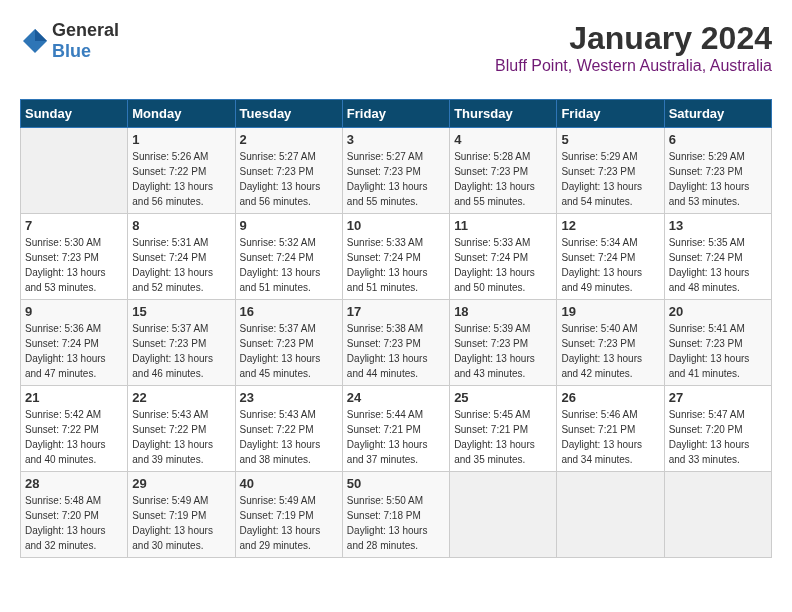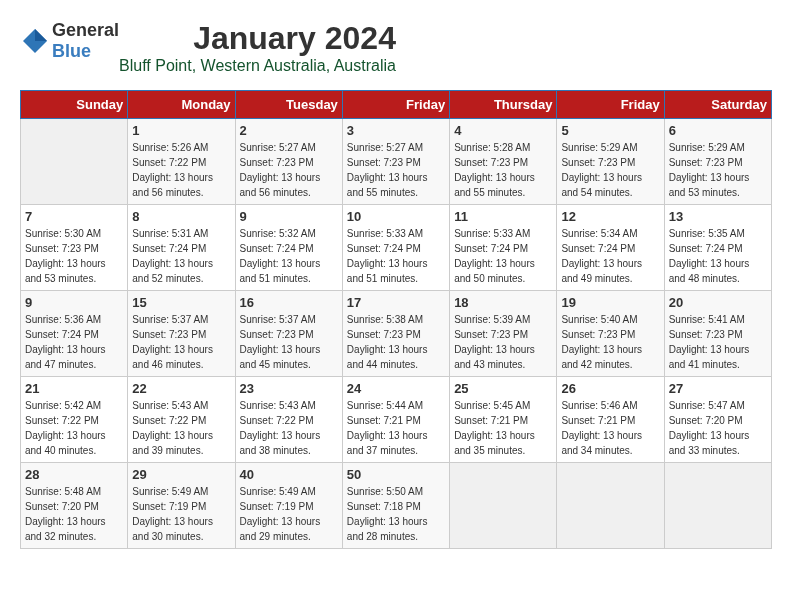--- a/index.html
+++ b/index.html
@@ -5,54 +5,55 @@
     * { box-sizing: border-box; margin: 0; padding: 0; }
     body {
       font-family: Arial, sans-serif;
       background: #fff;
       width: 792px;
       min-height: 612px;
       padding: 20px;
     }
     .header {
       display: flex;
+      justify-content: space-between;
       align-items: flex-start;
-      margin-bottom: 15px;
+      margin-bottom: 24px;
     }
     .logo {
       display: flex;
       align-items: center;
     }
     .logo-icon {
       width: 30px;
       height: 30px;
       margin-right: 2px;
     }
     .title-section {
       text-align: right;
     }
     .month-title {
       font-size: 32px;
       font-weight: bold;
       color: #333;
     }
     .location-title {
       font-size: 16px;
-      color: #14532d;
+      color: #701a75;
     }
     .calendar-table {
       width: 100%;
       border-collapse: collapse;
       font-size: 11px;
     }
     .calendar-table thead th {
-      background-color: #b91c1c;
+      background-color: #0c4a6e;
       color: #fff;
       padding: 6px 4px;
-      text-align: right;
+      text-align: left;
       font-size: 13px;
       border: 1px solid #2e75b6;
     }
     .calendar-table tbody td {
       border: 1px solid #ccc;
       vertical-align: top;
       padding: 4px;
       height: 80px;
       width: calc(100% / 7);
       background: #fff;

